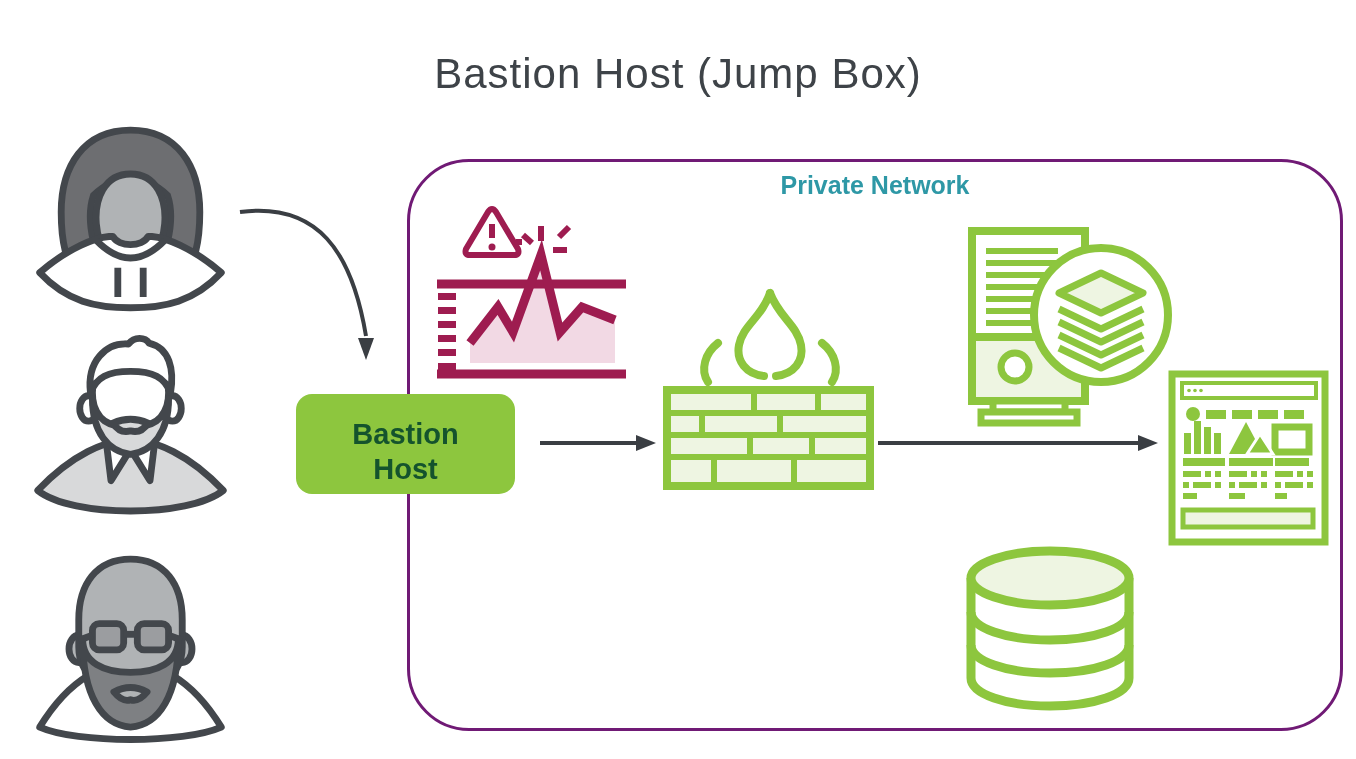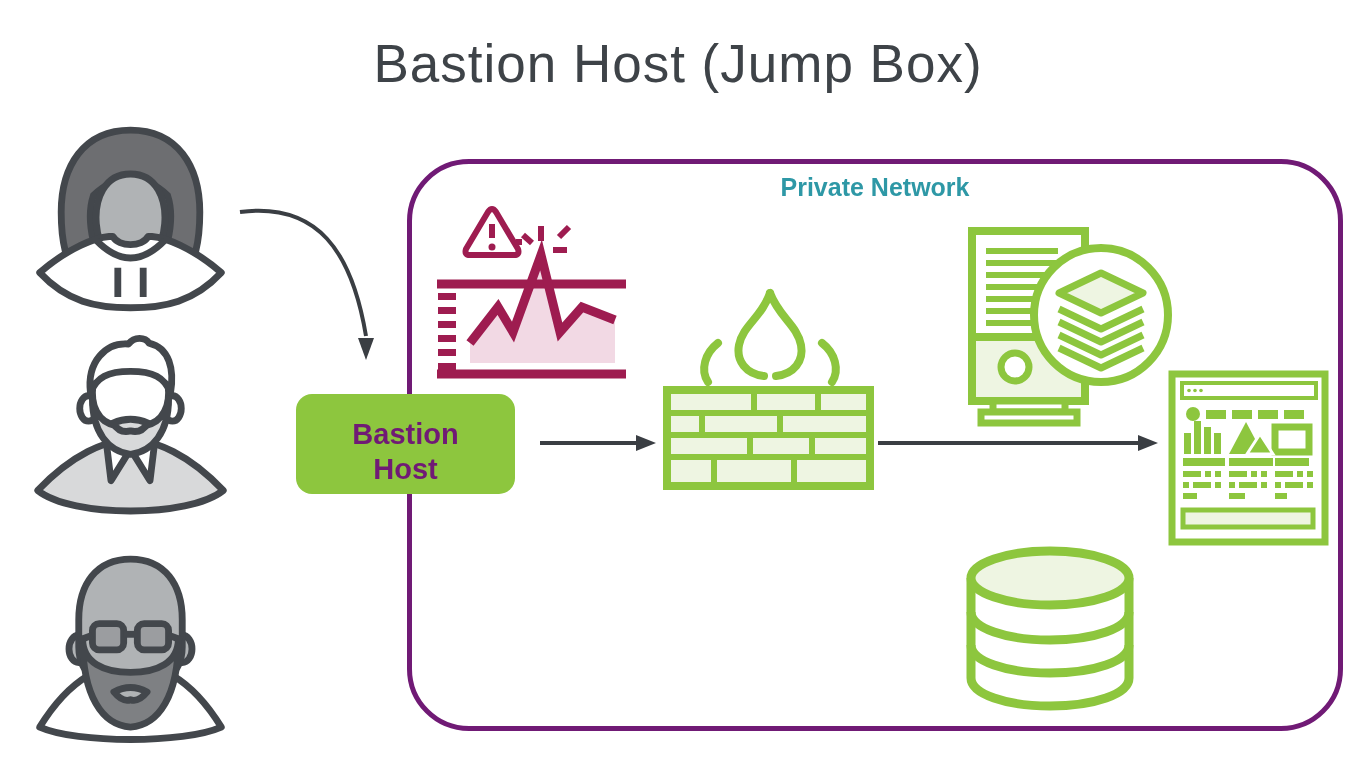--- a/index.html
+++ b/index.html
@@ -1,23 +1,23 @@
 <!DOCTYPE html>
 <html><head>
 <meta charset="utf-8">
 <style>
   html,body{margin:0;padding:0;background:#ffffff;font-family:"Liberation Sans", sans-serif;}
   .diagram{position:relative;width:1356px;height:759px;background:#ffffff;overflow:hidden;}
   .abs{position:absolute;}
-  #title{left:0;right:0;top:33px;text-align:center;font-size:53px;font-weight:400;letter-spacing:1px;color:#3e4348;}
-  #pn-box{left:407px;top:159px;width:936px;height:572px;border:5px solid #701a75;border-radius:62px;box-sizing:border-box;z-index:1;}
+  #title{left:0;right:0;top:50px;text-align:center;font-size:42px;font-weight:400;letter-spacing:1px;color:#3e4348;}
+  #pn-box{left:407px;top:159px;width:936px;height:572px;border:3px solid #701a75;border-radius:62px;box-sizing:border-box;z-index:1;}
   #pn-label{left:0;right:0;top:9px;text-align:center;font-size:25px;font-weight:bold;color:#2e98a6;position:absolute;}
   #bastion-box{left:296px;top:394px;width:219px;height:100px;background:#8dc63e;border-radius:16px;z-index:3;
                display:flex;align-items:center;justify-content:center;text-align:center;}
-  #bastion-box span{color:#701a75;font-weight:bold;font-size:29px;line-height:1.22;width:150px;margin-top:16px;}
+  #bastion-box span{color:#14532d;font-weight:bold;font-size:29px;line-height:1.22;width:150px;margin-top:16px;}
   #arrows{left:0;top:0;z-index:2;pointer-events:none;}
   .icon{z-index:2;}
   #ipv4-label{position:absolute;left:0;top:0;width:160px;height:160px;display:flex;align-items:center;justify-content:center;
               color:#e2492e;font-size:35px;font-weight:bold;letter-spacing:1px;}
 </style>
 </head>
 <body>
 
 <div class="diagram">
 

